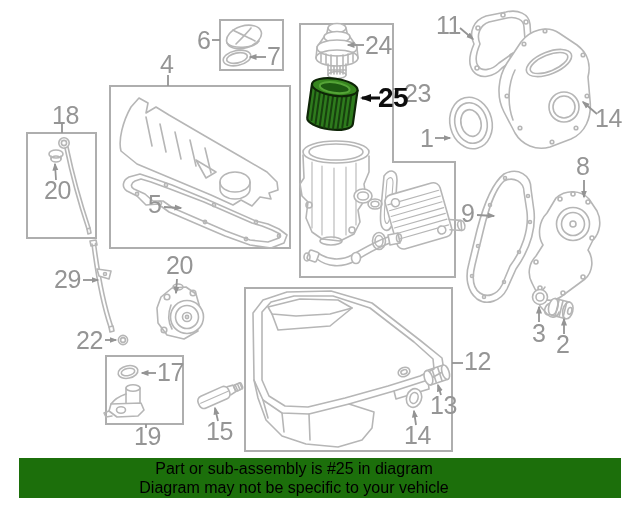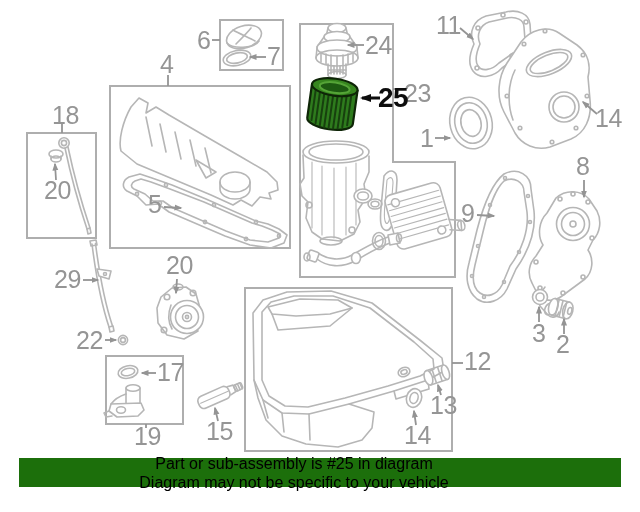--- a/index.html
+++ b/index.html
@@ -8,21 +8,21 @@
     background:#ffffff; font-family:"Liberation Sans", sans-serif;
   }
   .stage svg { position:absolute; left:0; top:0; }
   .co {
     position:absolute;
     font:25px/25px "Liberation Sans", sans-serif;
     color:#959595; letter-spacing:-0.5px; white-space:nowrap;
   }
   .co.hl { color:#0d0d0d; font-weight:700; font-size:28px; line-height:26px; }
   .banner {
-    position:absolute; left:19px; top:458px; width:602px; height:29px;
+    position:absolute; left:19px; top:458px; width:602px; height:40px;
     background:#1c6f0b; color:#000000; text-align:center;
     font:16px/19px "Liberation Sans", sans-serif;
     display:flex; flex-direction:column; justify-content:center;
   }
   .banner .ln { transform:translateX(-26px); }
 </style>
 </head>
 <body>
 
 <div class="stage">

